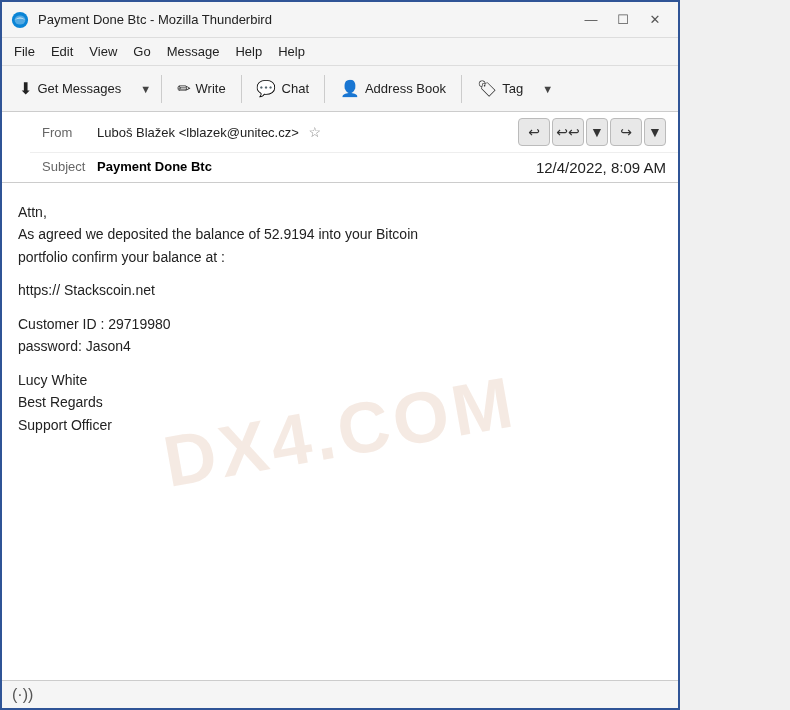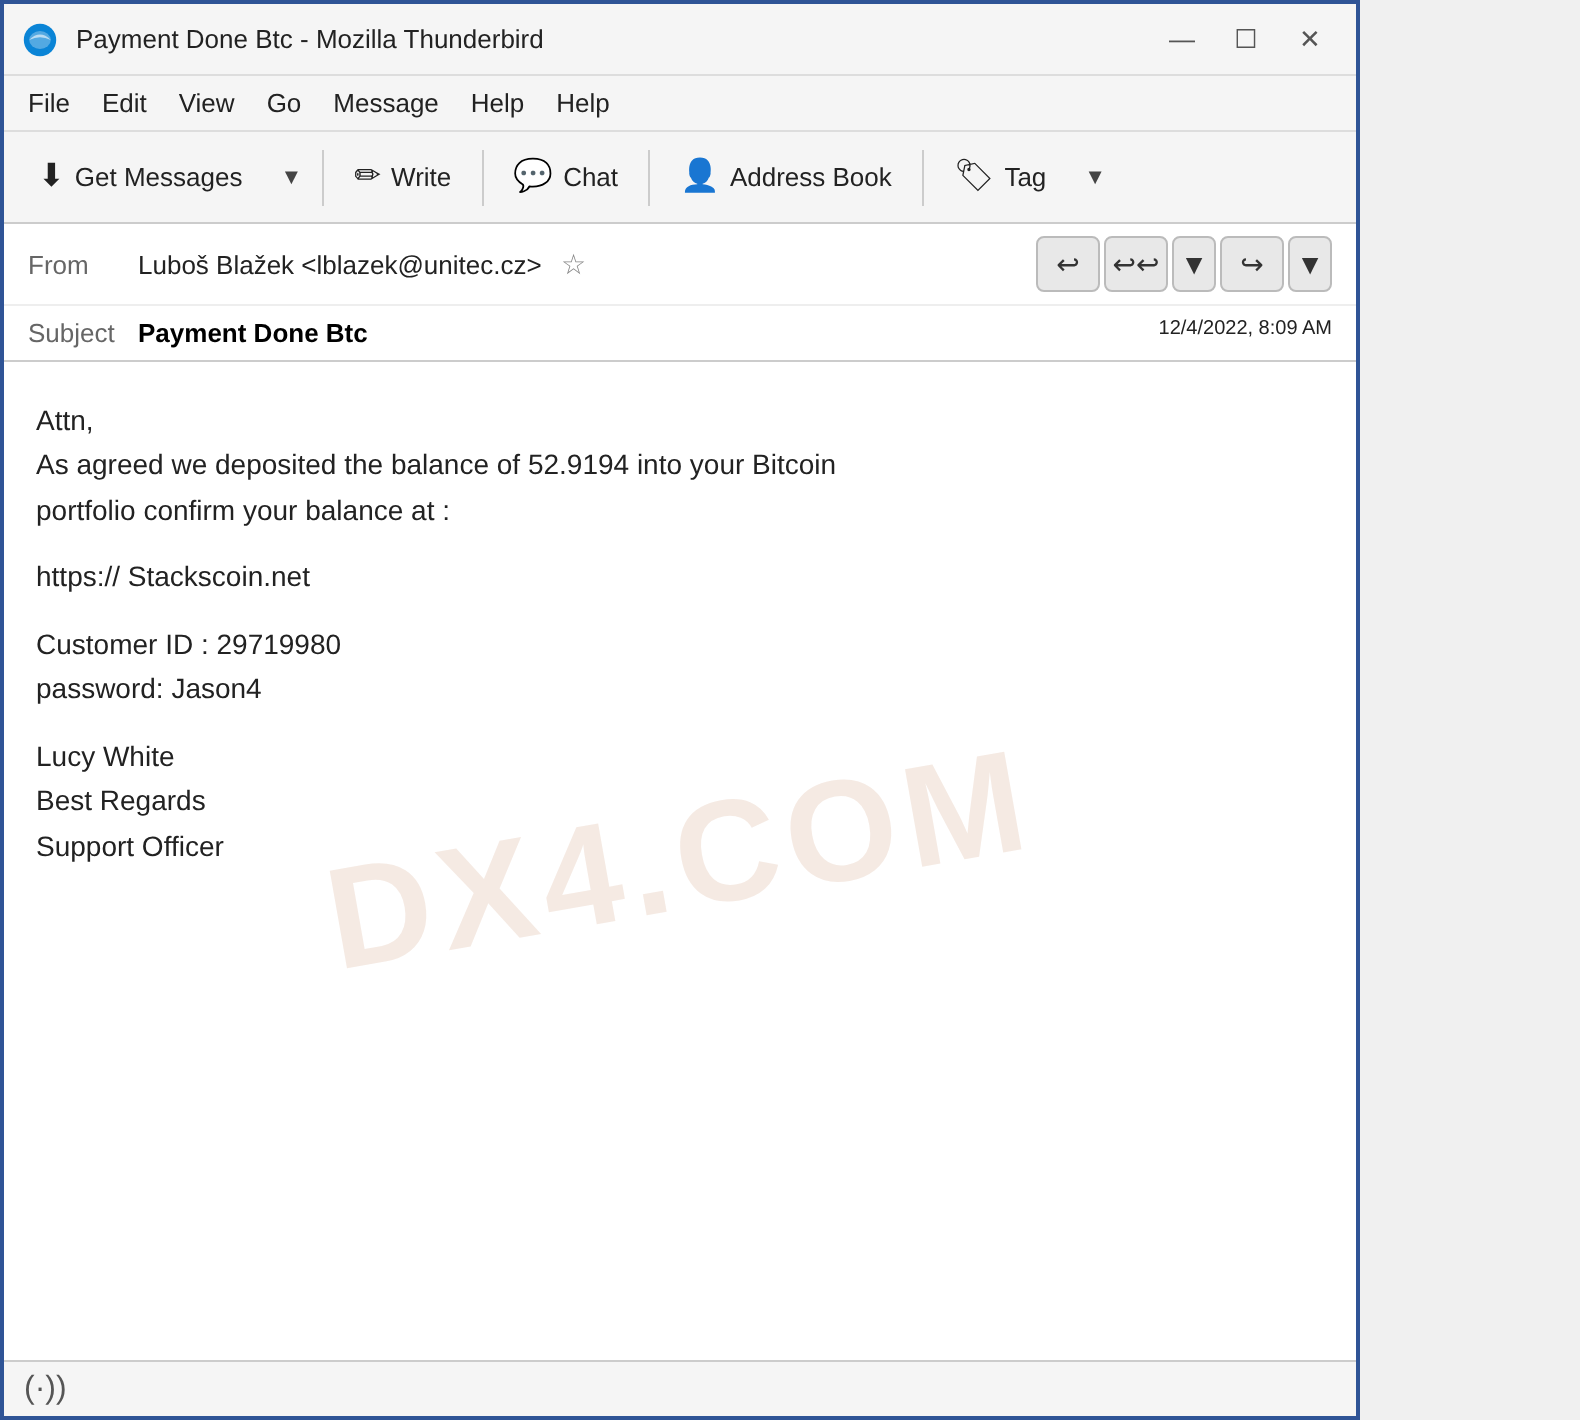--- a/index.html
+++ b/index.html
@@ -130,20 +130,21 @@
 
     .btn-icon {
       font-size: 16px;
       line-height: 1;
     }
 
     
     .email-header {
       background: #fff;
       border-bottom: 1px solid #ccc;
+      padding-left: 28px;
     }
 
     .header-row {
       display: flex;
       align-items: center;
       padding: 6px 12px;
       border-bottom: 1px solid #eee;
       min-height: 32px;
     }
 
@@ -206,21 +207,21 @@
       min-width: 55px;
     }
 
     .subject-value {
       font-weight: bold;
       font-size: 13px;
       flex: 1;
     }
 
     .date-value {
-      font-size: 10px;
+      font-size: 15px;
       color: #222;
     }
 
     
     .email-body {
       flex: 1;
       padding: 18px 16px;
       font-size: 14px;
       color: #222;
       line-height: 1.6;

